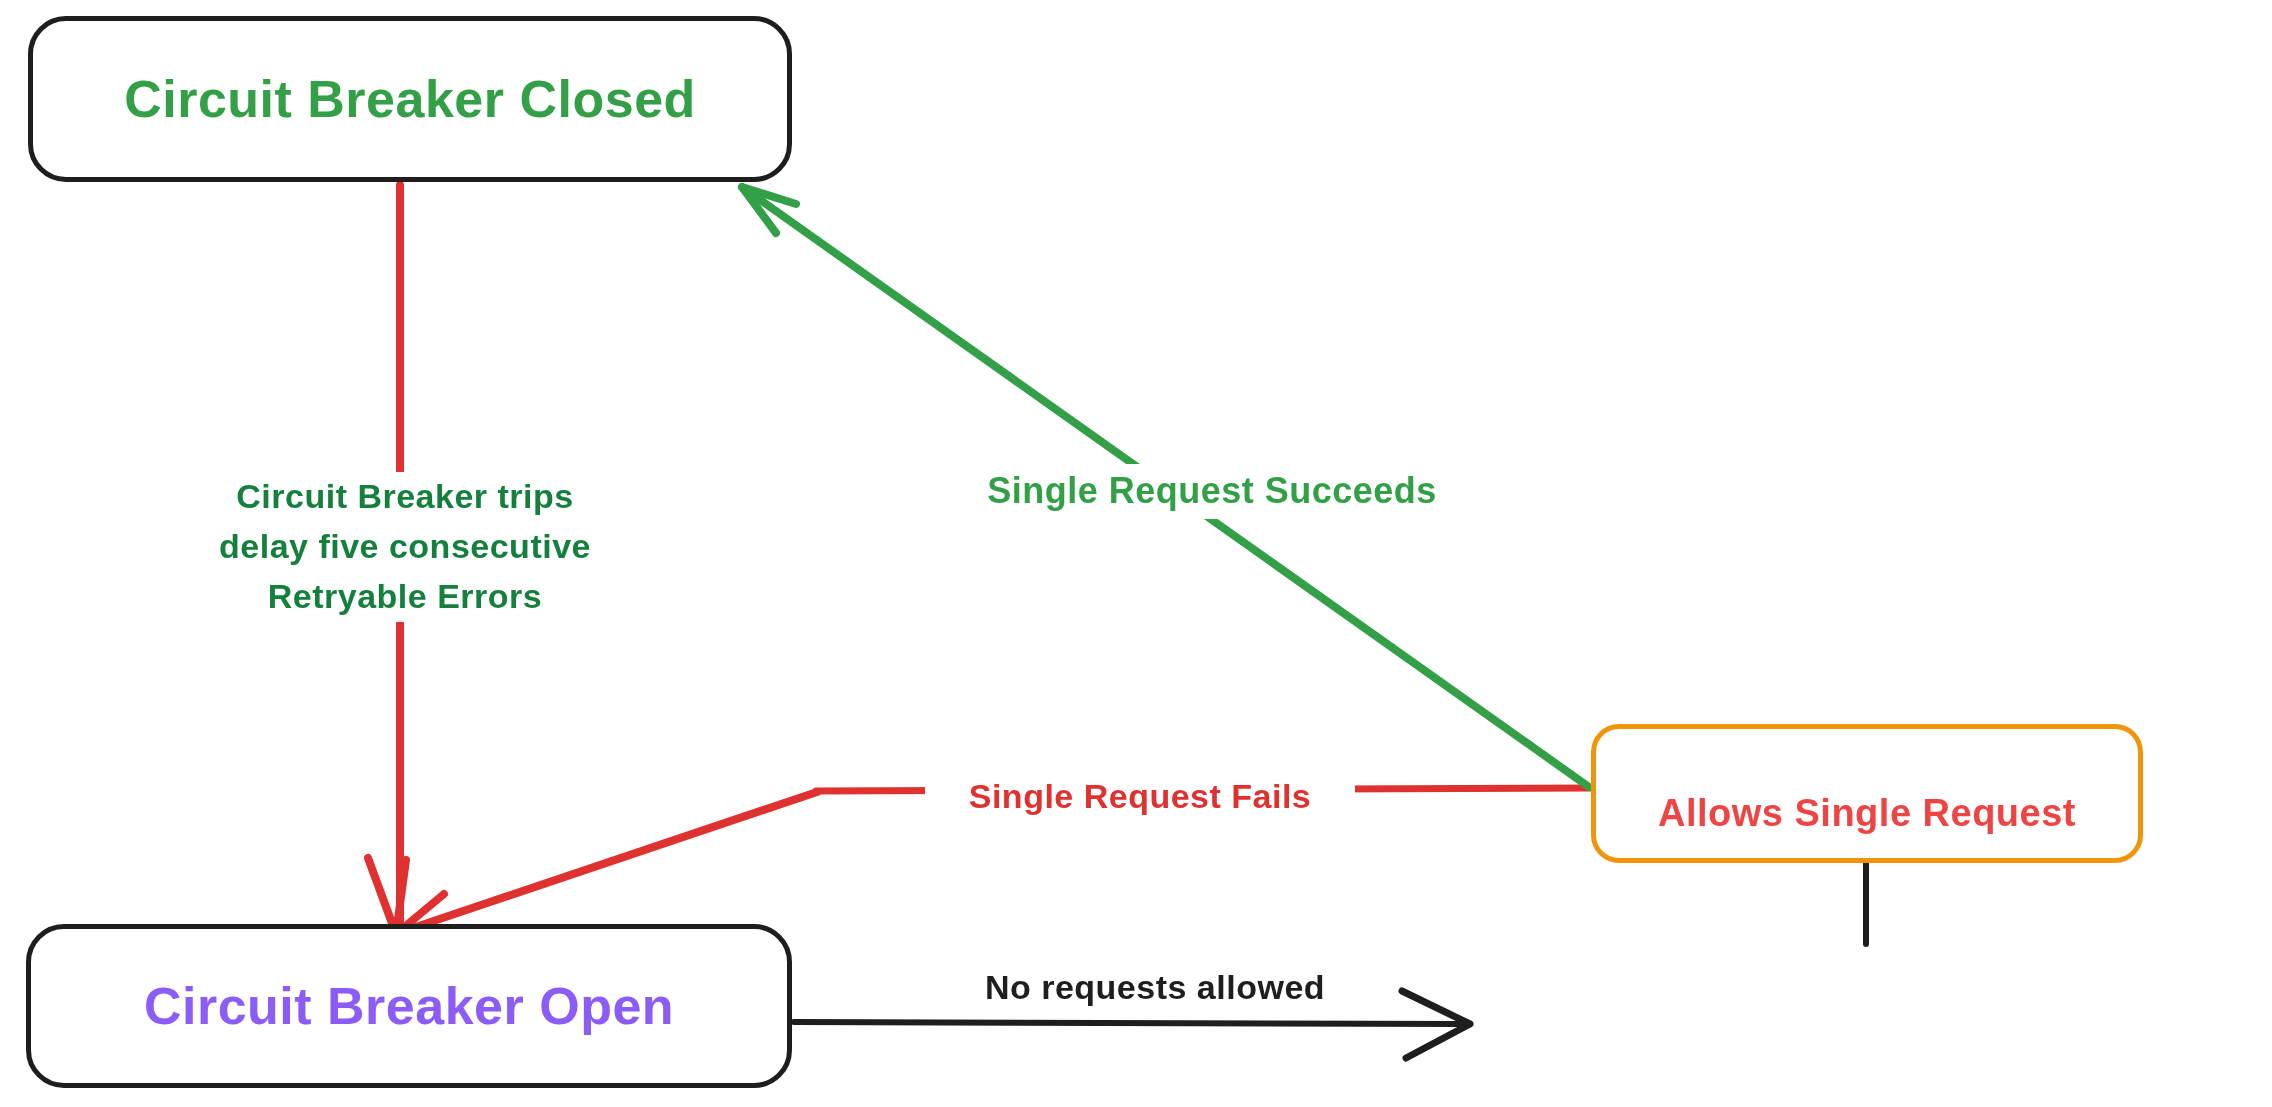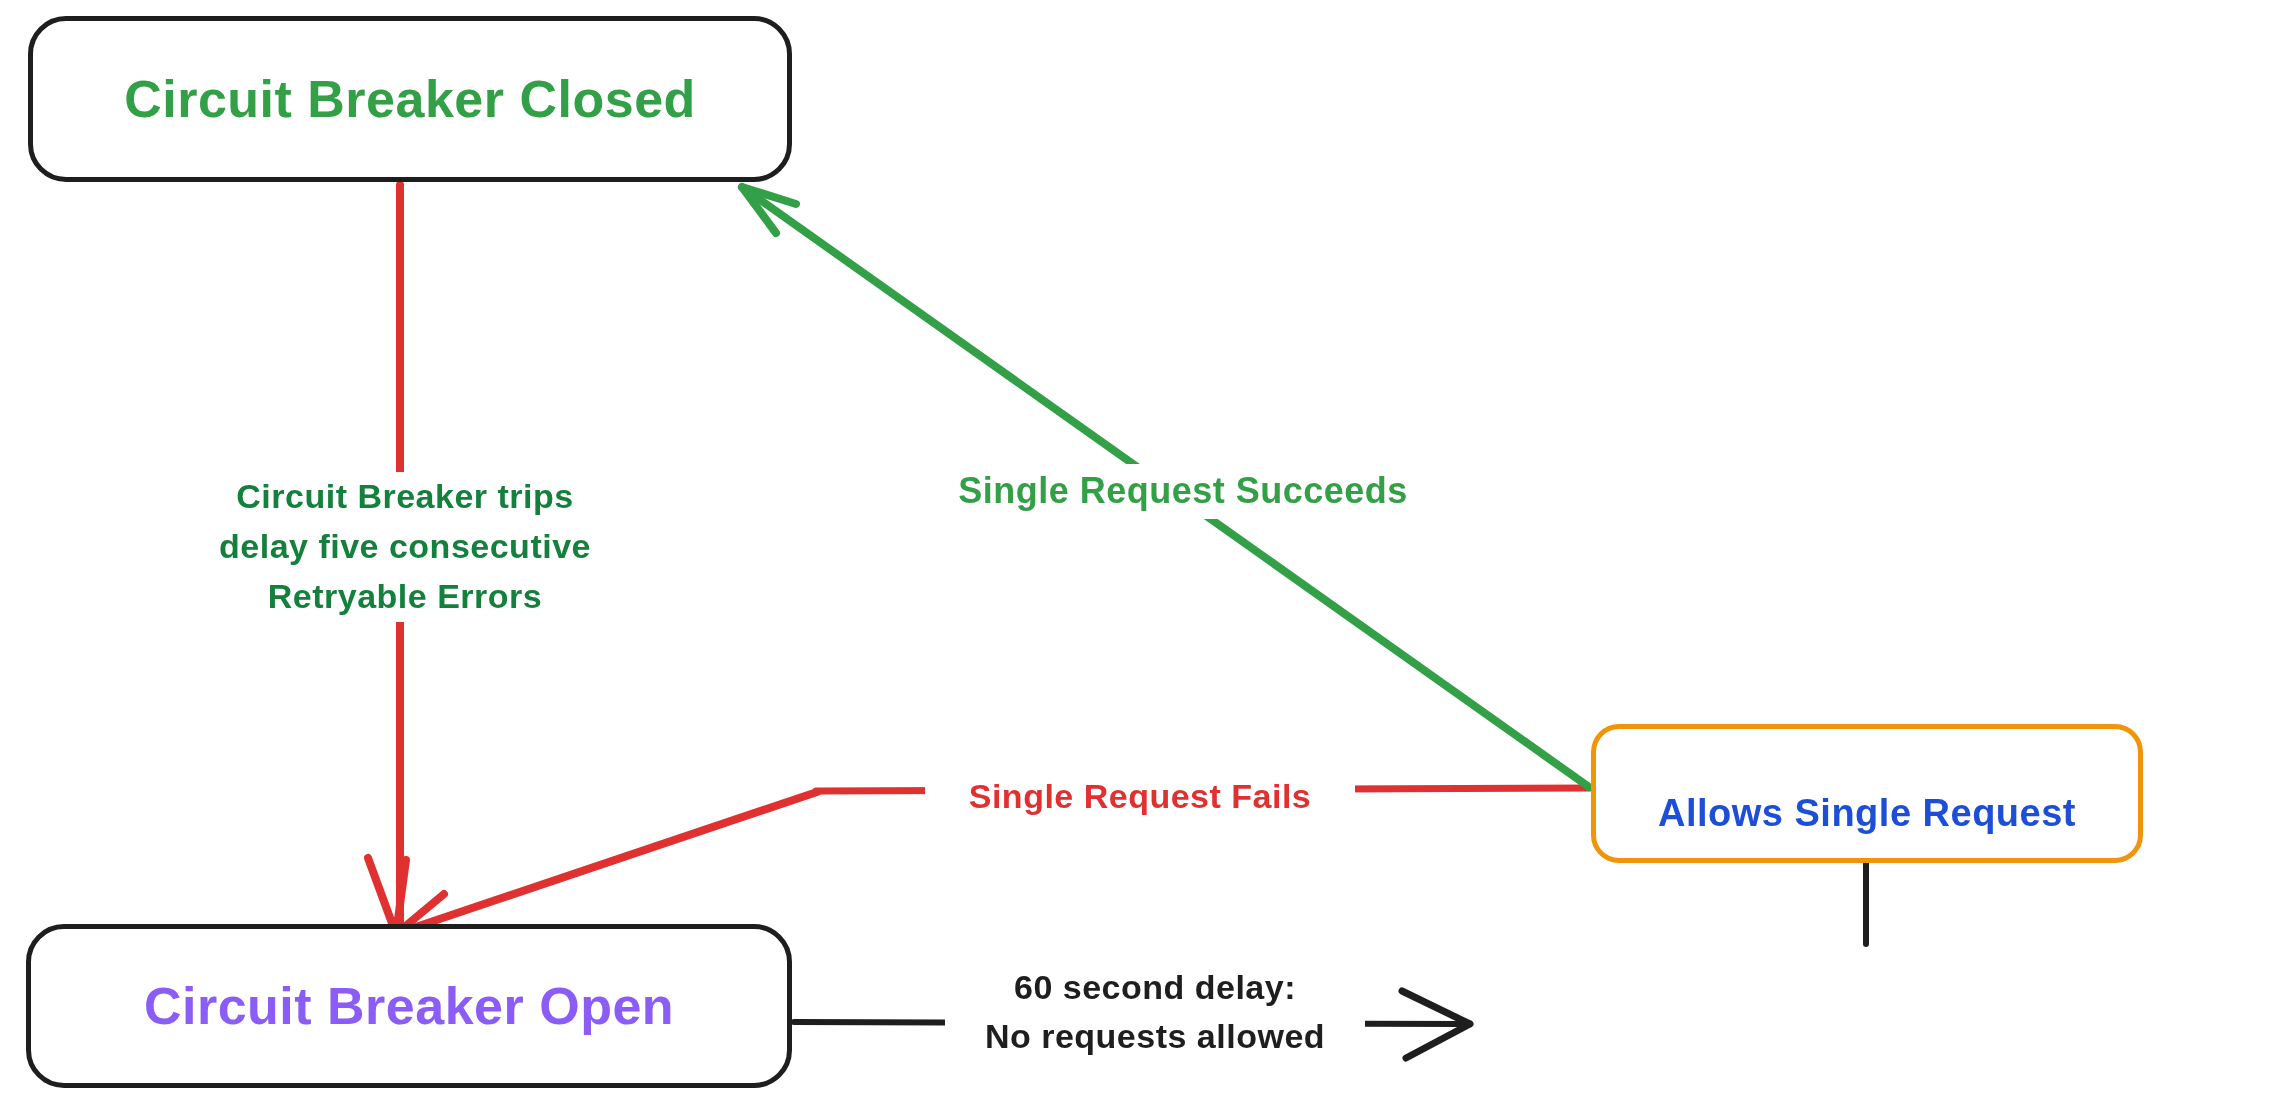--- a/index.html
+++ b/index.html
@@ -40,37 +40,37 @@
   }
   .node-closed  { left: 28px;   top: 16px;  width: 764px; height: 166px; }
   .node-open    { left: 26px;   top: 924px; width: 766px; height: 164px; }
   .node-half    { left: 1478px; top: 940px; width: 766px; height: 148px; border-radius: 34px; }
   .node-allows  { left: 1591px; top: 724px; width: 552px; height: 139px;
                   border-color: #f0950a; border-width: 5px; border-radius: 28px; }
 
   .node-closed .node-label { color: #33a047; font-size: 52px; }
   .node-open   .node-label { color: #8b5cf6; font-size: 52px; }
   .node-half   .node-label { color: #f0950a; font-size: 50px; }
-  .node-allows .node-label { color: #1d4ed8; font-size: 38px; margin-top: 39px; }
+  .node-allows .node-label { color: #ef4444; font-size: 38px; margin-top: 39px; }
 
   .edge-label {
     position: absolute;
     background: #ffffff;
     text-align: center;
     font-weight: bold;
     letter-spacing: 0.5px;
     white-space: nowrap;
   }
   .edge-label .lbl-line { display: block; }
   .label-trip {
     left: 170px; top: 472px; width: 470px;
     color: #15803d; font-size: 34px; line-height: 1.47;
   }
   .label-succeeds {
-    left: 928px; top: 464px; width: 510px;
+    left: 957px; top: 464px; width: 510px;
     color: #33a047; font-size: 36px; line-height: 1.3;
     padding: 4px 0;
   }
   .label-fails {
     left: 925px; top: 770px; width: 430px;
     color: #e03131; font-size: 34px; line-height: 1.3;
     padding: 4px 0;
   }
   .label-delay {
     left: 945px; top: 963px; width: 420px;
@@ -116,17 +116,16 @@
     <span class="lbl-line">Circuit Breaker trips</span>
     <span class="lbl-line">delay five consecutive</span>
     <span class="lbl-line">Retryable Errors</span>
   </div>
 
   <div class="edge-label label-succeeds">Single Request Succeeds</div>
 
   <div class="edge-label label-fails">Single Request Fails</div>
 
   <div class="edge-label label-delay">
-    <span class="lbl-line">60 second delay:</span>
     <span class="lbl-line">No requests allowed</span>
   </div>
 
 </div>
 
 </body></html>

